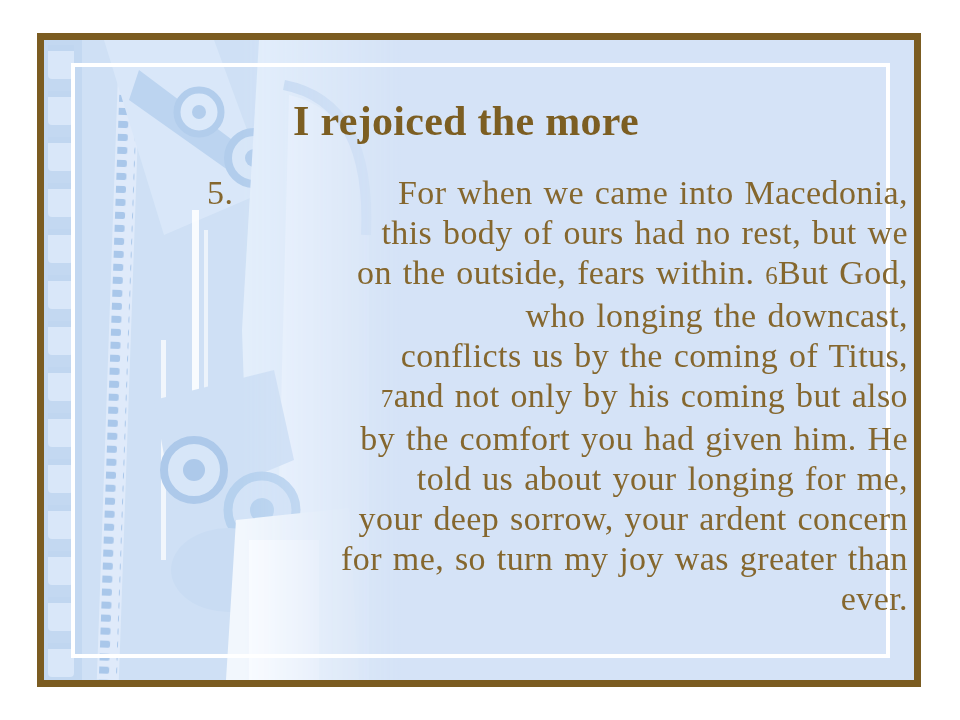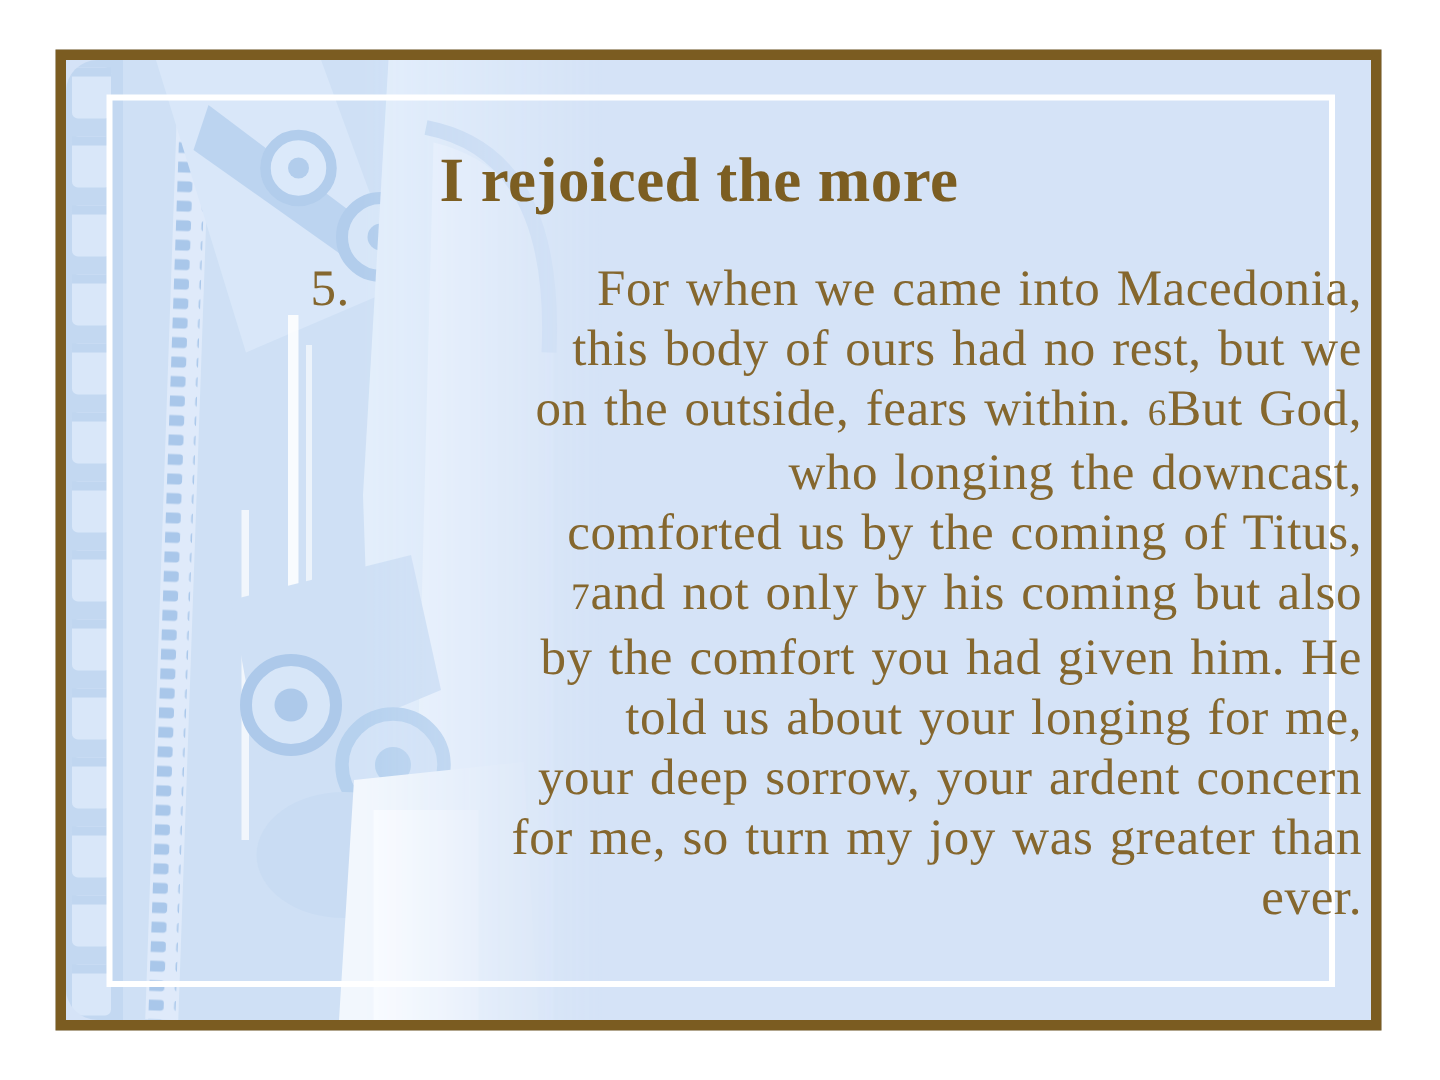--- a/index.html
+++ b/index.html
@@ -10,21 +10,21 @@
     --inner-line:#ffffff;
   }
   *{margin:0;padding:0;box-sizing:border-box;}
   html,body{width:960px;height:720px;background:#ffffff;overflow:hidden;
     font-family:"Liberation Serif", serif;}
   .slide{
     position:absolute;left:37px;top:33px;width:884px;height:654px;
     border:7px solid var(--frame);
     background:var(--background);
   }
-  .slide-inner{position:absolute;left:0;top:0;width:870px;height:640px;overflow:hidden;border-radius:21px;}
+  .slide-inner{position:absolute;left:0;top:0;width:870px;height:640px;overflow:hidden;}
   .column-art{position:absolute;left:0;top:0;width:360px;height:640px;z-index:1;}
   .inner-rule{
     position:absolute;left:27px;top:23px;width:819px;height:595px;
     border:4px solid var(--inner-line);z-index:2;
   }
   .title{
     position:absolute;left:27px;top:56px;width:790px;z-index:3;
     text-align:center;
     font-size:42px;font-weight:bold;line-height:50px;
     color:var(--title-text);
@@ -108,21 +108,21 @@
 
     <div class="title">I rejoiced the more</div>
 
     <div class="verse">
       <span class="verse-number">5.</span>
       <div>
           <div class="verse-line"><span>For when we came into Macedonia,</span></div>
           <div class="verse-line"><span>this body of ours had no rest, but we</span></div>
           <div class="verse-line"><span>on the outside, fears within. </span><span class="ref-num">6</span><span>But God,</span></div>
           <div class="verse-line"><span>who longing the downcast,</span></div>
-          <div class="verse-line"><span>comforted us by the coming of Titus,</span></div>
+          <div class="verse-line"><span>conflicts us by the coming of Titus,</span></div>
           <div class="verse-line"><span class="ref-num">7</span><span>and not only by his coming but also</span></div>
           <div class="verse-line"><span>by the comfort you had given him. He</span></div>
           <div class="verse-line"><span>told us about your longing for me,</span></div>
           <div class="verse-line"><span>your deep sorrow, your ardent concern</span></div>
           <div class="verse-line"><span>for me, so turn my joy was greater than</span></div>
           <div class="verse-line"><span>ever.</span></div>
         </div>
     </div>
 
   </div>

